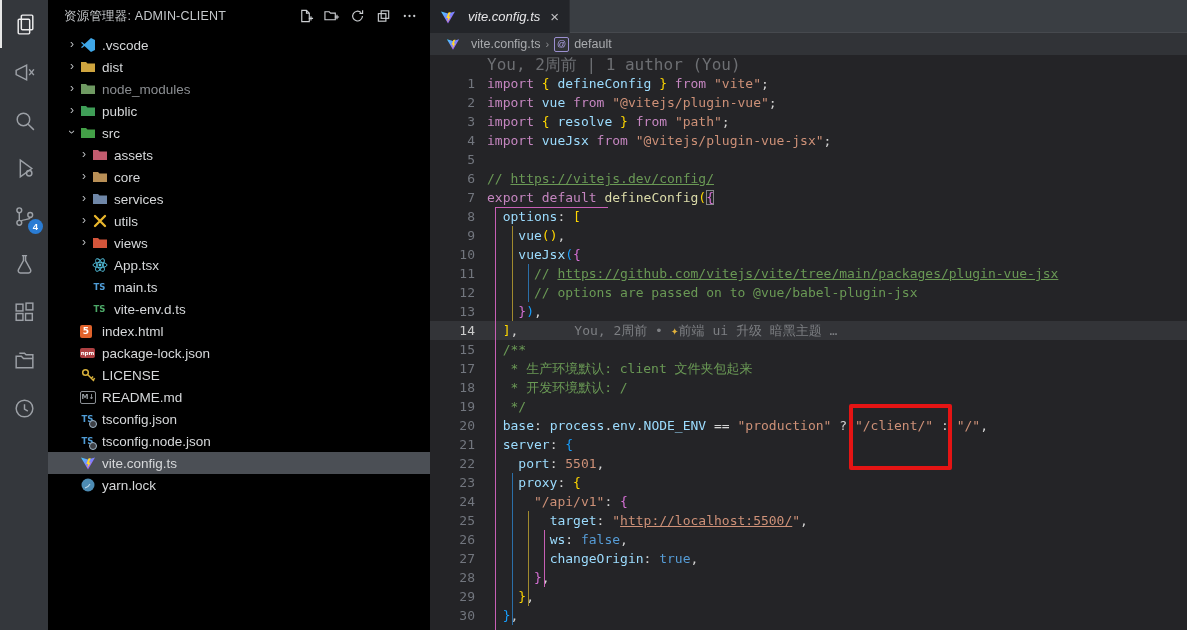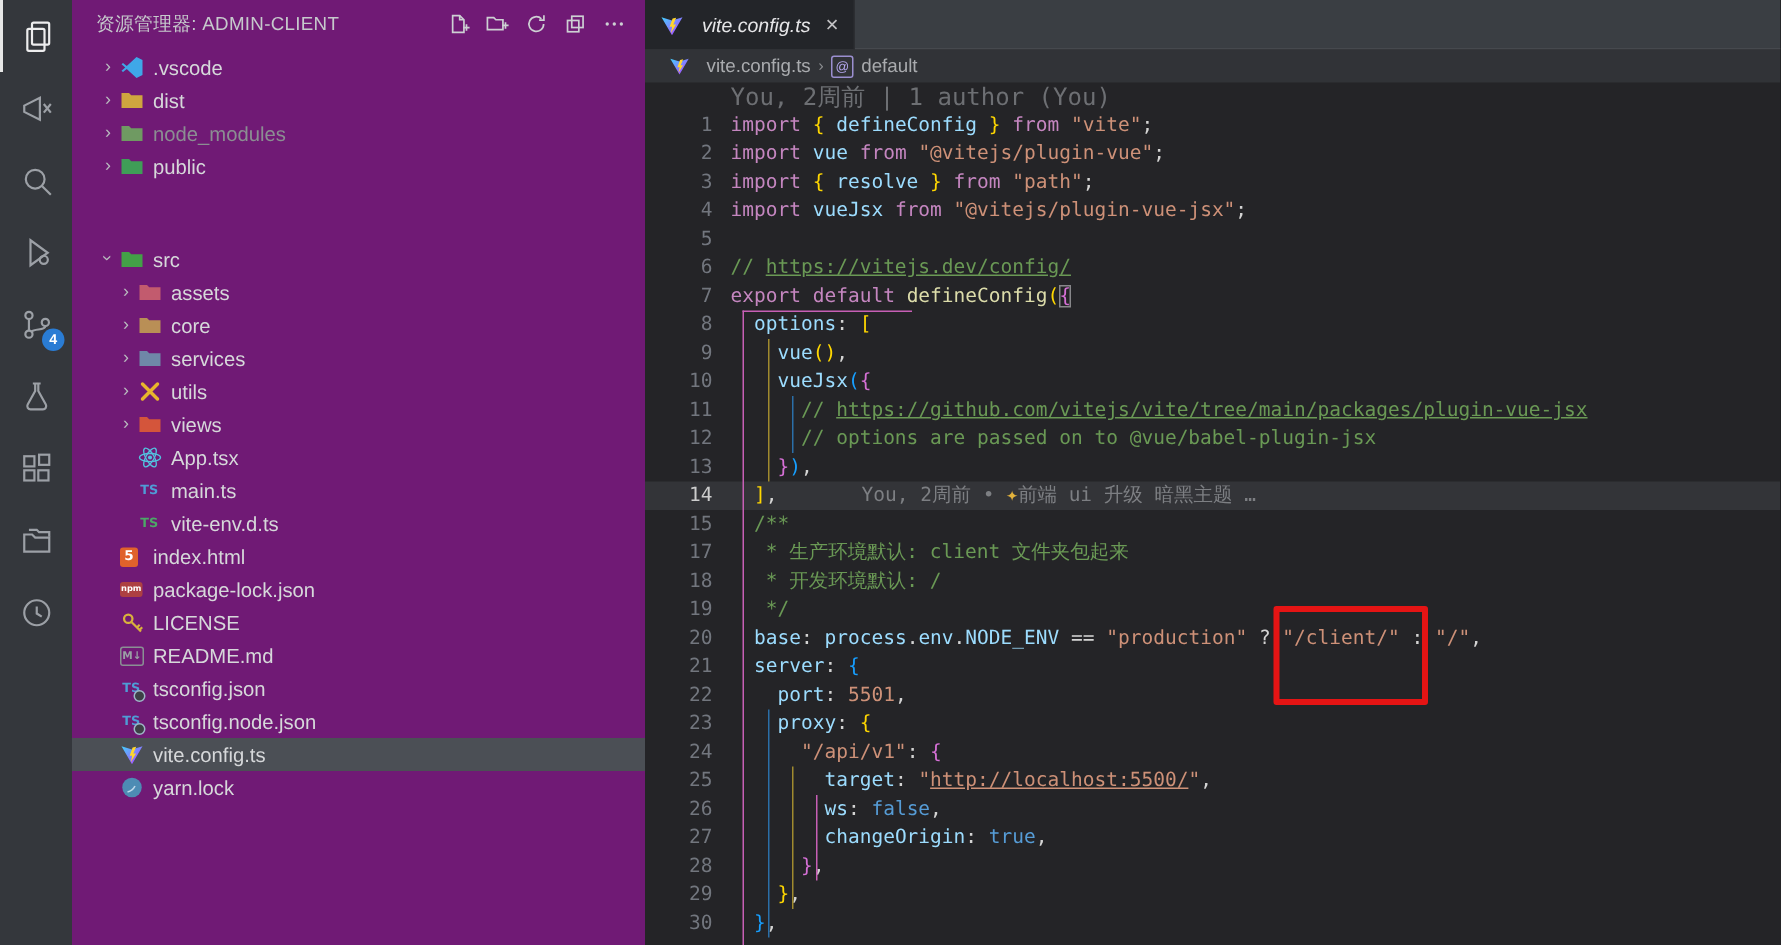--- a/index.html
+++ b/index.html
@@ -9,21 +9,21 @@
   
   #activitybar{position:absolute;left:0;top:0;width:48px;height:630px;background:#34373c;}
   .act-item{width:48px;height:48px;display:flex;align-items:center;justify-content:center;
             position:relative;color:#9ca0a6;cursor:pointer;box-sizing:border-box;}
   .act-item.active{color:#ededee;border-left:2px solid #e7e7e7;}
   .act-item svg{width:25px;height:25px;stroke:currentColor;fill:none;stroke-width:1.4;}
   .act-badge{position:absolute;right:5px;bottom:6px;min-width:15px;height:15px;border-radius:50%;
              background:#2a7cd4;color:#fff;font-size:9.5px;display:flex;align-items:center;
              justify-content:center;font-weight:bold;}
   
-  #sidebar{position:absolute;left:48px;top:0;width:382px;height:630px;background:#701a75;color:#d3d5d7;}
+  #sidebar{position:absolute;left:48px;top:0;width:382px;height:630px;background:#000000;color:#d3d5d7;}
   #sidebar-header{display:flex;align-items:center;height:32px;padding:0 8px 0 16px;}
   #sidebar-title{flex:1;font-size:12.5px;color:#c6c9cc;letter-spacing:.2px;
                  white-space:nowrap;overflow:hidden;}
   .sb-action{width:24px;height:24px;display:flex;align-items:center;justify-content:center;
              color:#cdd0d3;cursor:pointer;border-radius:4px;margin-left:2px;}
   .sb-action svg{width:16px;height:16px;stroke:currentColor;fill:none;stroke-width:1.2;}
   #tree{position:absolute;top:34px;left:0;right:0;}
   .row{height:22px;display:flex;align-items:center;cursor:pointer;font-size:13.5px;
        color:#d6d8da;white-space:nowrap;}
   .row.selected{background:#4b4f55;}
@@ -211,21 +211,21 @@
       </div>
       <div class="row" style="padding-left: 16px;">
         <span class="chev">›</span>
         <span class="fi">
           <svg viewBox="0 0 16 16">
             <path d="M1 3h5l1.5 1.5H15V13H1z" fill="#3f9e57"></path>
           </svg>
         </span>
         <span class="label">public</span>
       </div>
-      <div class="row" style="padding-left: 16px; margin-top: 40px;">
+      <div class="row" style="padding-left: 16px;">
         <span class="chev exp">›</span>
         <span class="fi">
           <svg viewBox="0 0 16 16">
             <path d="M1 3h5l1.5 1.5H15V13H1z" fill="#43a047"></path>
           </svg>
         </span>
         <span class="label">src</span>
       </div>
       <div class="row" style="padding-left: 28px;">
         <span class="chev">›</span>

